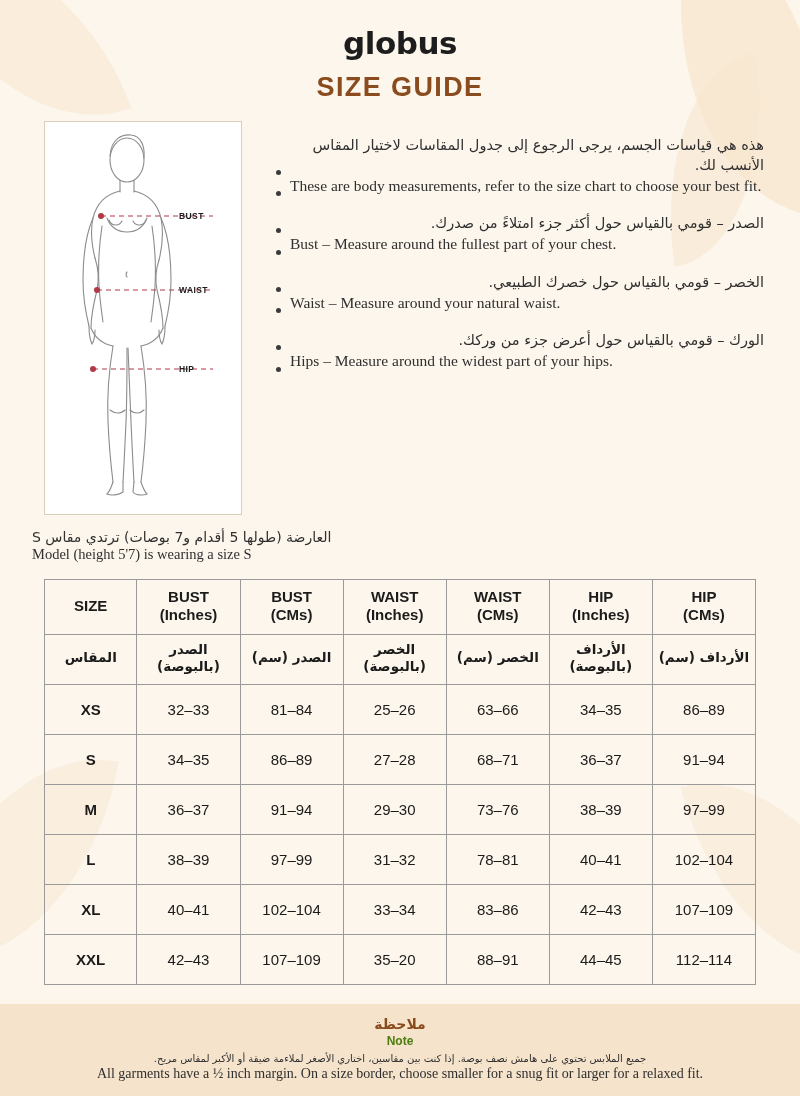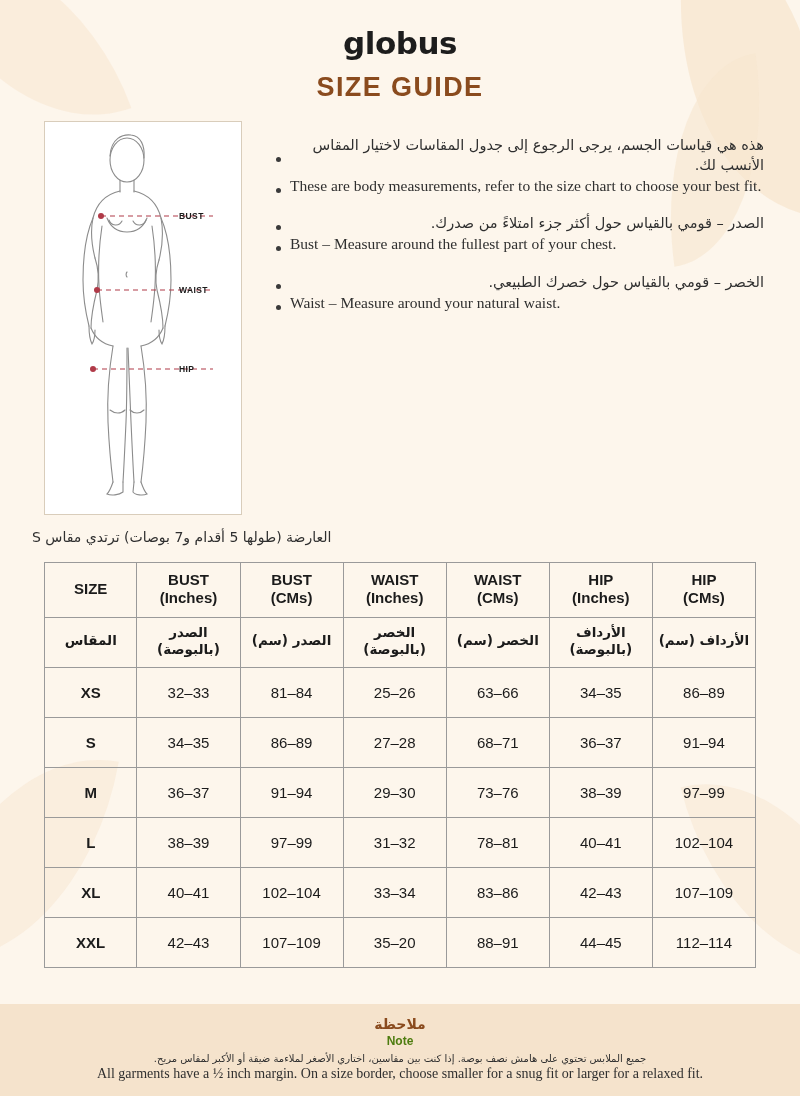--- a/index.html
+++ b/index.html
@@ -109,21 +109,21 @@
     flex: 1;
     padding-left: 34px;
     padding-top: 14px;
     box-sizing: border-box;
   }
   .bullet-group {
     margin-bottom: 17px;
   }
   .b-line {
     display: flex;
-    align-items: center;
+    align-items: flex-end;
     line-height: 1.38;
   }
   .dot {
     width: 5px; height: 5px;
     border-radius: 50%;
     background: #3a3a3a;
     margin: 9px 9px 0 0;
     flex: none;
   }
   .ar {
@@ -355,26 +355,37 @@
         <div class="b-line">
           <span class="dot"></span>
           <span class="ar">الخصر – قومي بالقياس حول خصرك الطبيعي.</span>
         </div>
         <div class="b-line">
           <span class="dot"></span>
           <span class="en">Waist – Measure around your natural waist.</span>
         </div>
       </div>
 
+      <div class="bullet-group">
+        <div class="b-line">
+          <span class="dot"></span>
+          <span class="ar">الورك – قومي بالقياس حول أعرض جزء من وركك.</span>
+        </div>
+        <div class="b-line">
+          <span class="dot"></span>
+          <span class="en">Hips – Measure around the widest part of your hips.</span>
+        </div>
+      </div>
 
     </div>
   </div>
 
   <div class="model-note">
     <div class="model-ar">العارضة (طولها 5 أقدام و7 بوصات) ترتدي مقاس S</div>
+    <div class="model-en">Model (height 5'7) is wearing a size S</div>
   </div>
 
   <div class="table-wrap">
     <table class="size-table">
       <colgroup>
         <col style="width:13%">
           <col style="width:14.5%">
           <col style="width:14.5%">
         <col style="width:14.5%">
           <col style="width:14.5%">

